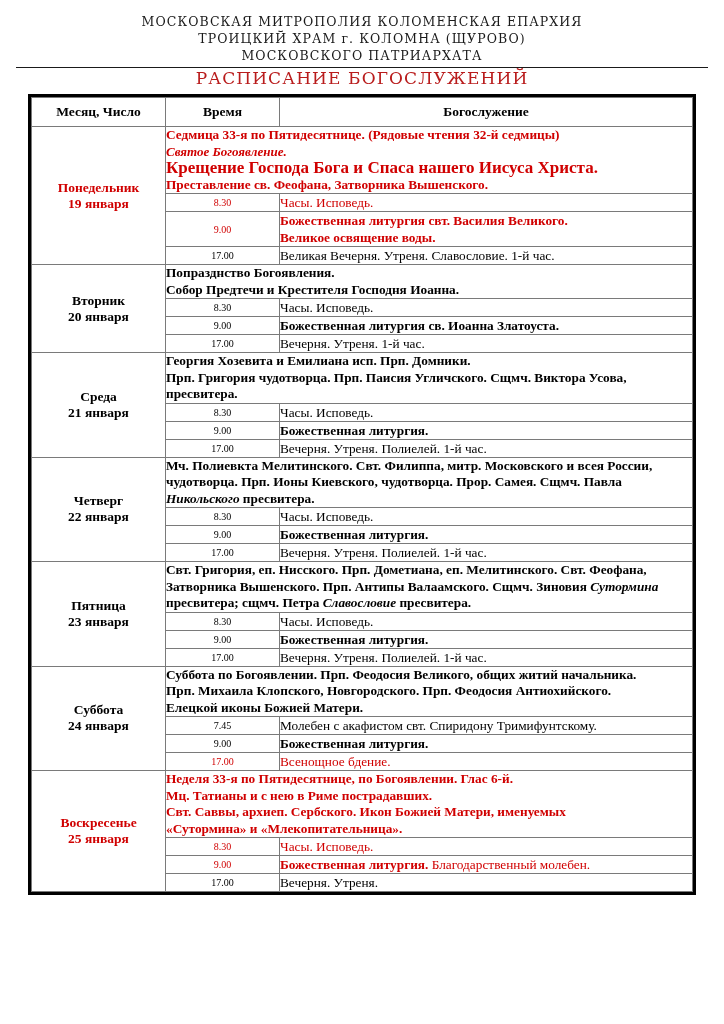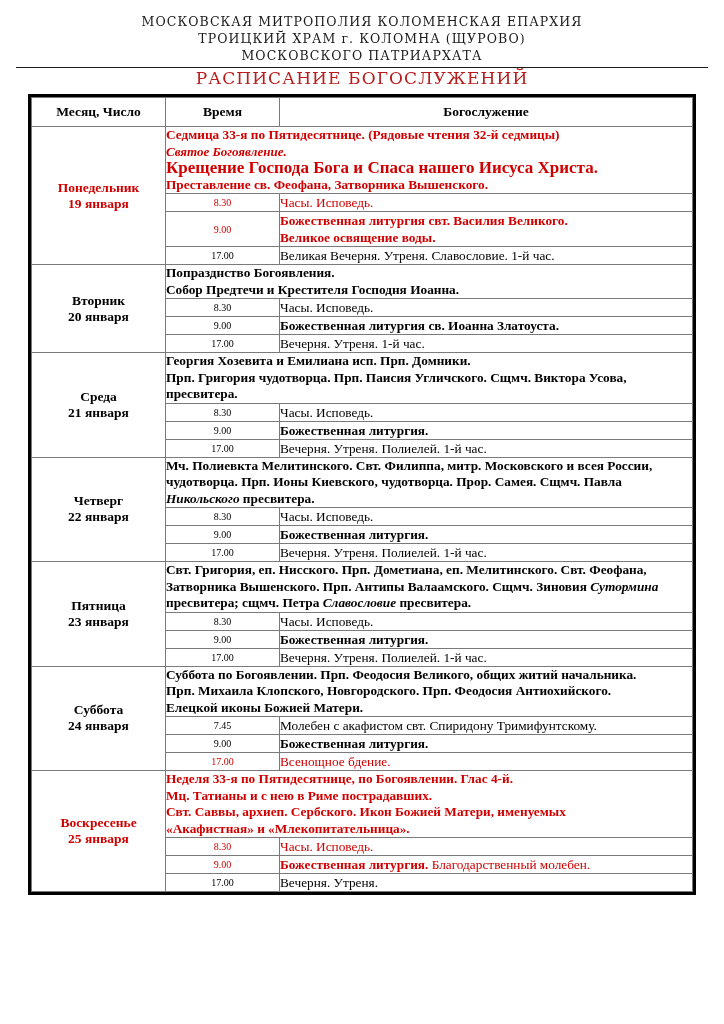--- a/index.html
+++ b/index.html
@@ -301,24 +301,24 @@
           <tr>
             <td class="time red">17.00</td>
             <td class="serv red">Всенощное бдение.</td>
           </tr>
           <tr>
             <td class="daycell red" rowspan="4">
               <span class="line">Воскресенье</span>
               <span class="line">25 января</span>
             </td>
             <td class="title red" colspan="2">
-              <span class="line">Неделя 33-я по Пятидесятнице, по Богоявлении. Глас 4-й.</span>
+              <span class="line">Неделя 33-я по Пятидесятнице, по Богоявлении. Глас 6-й.</span>
               <span class="line">Мц. Татианы и с нею в Риме пострадавших.</span>
               <span class="line">Свт. Саввы, архиеп. Сербского. Икон Божией Матери, именуемых</span>
-              <span class="line">«Акафистная» и «Млекопитательница».</span>
+              <span class="line">«Сутормина» и «Млекопитательница».</span>
             </td>
           </tr>
           <tr>
             <td class="time red">8.30</td>
             <td class="serv red">Часы. Исповедь.</td>
           </tr>
           <tr>
             <td class="time red">9.00</td>
             <td class="serv red"><span class="bold">Божественная литургия.</span><span class="nbold"> Благодарственный молебен.</span></td>
           </tr>

